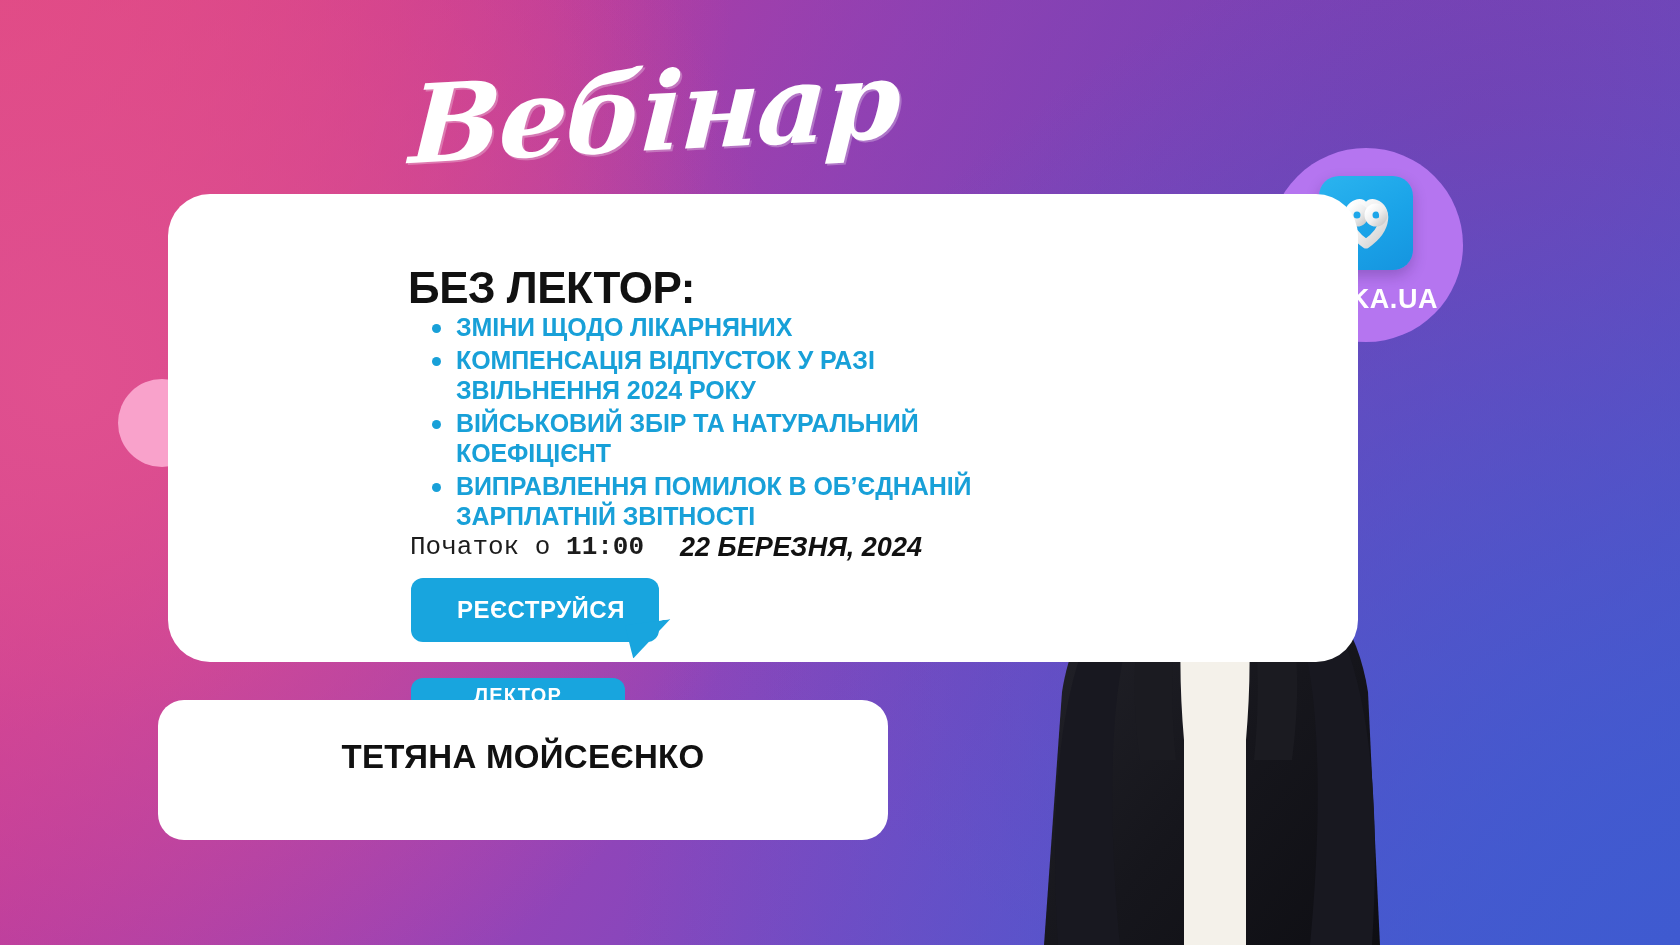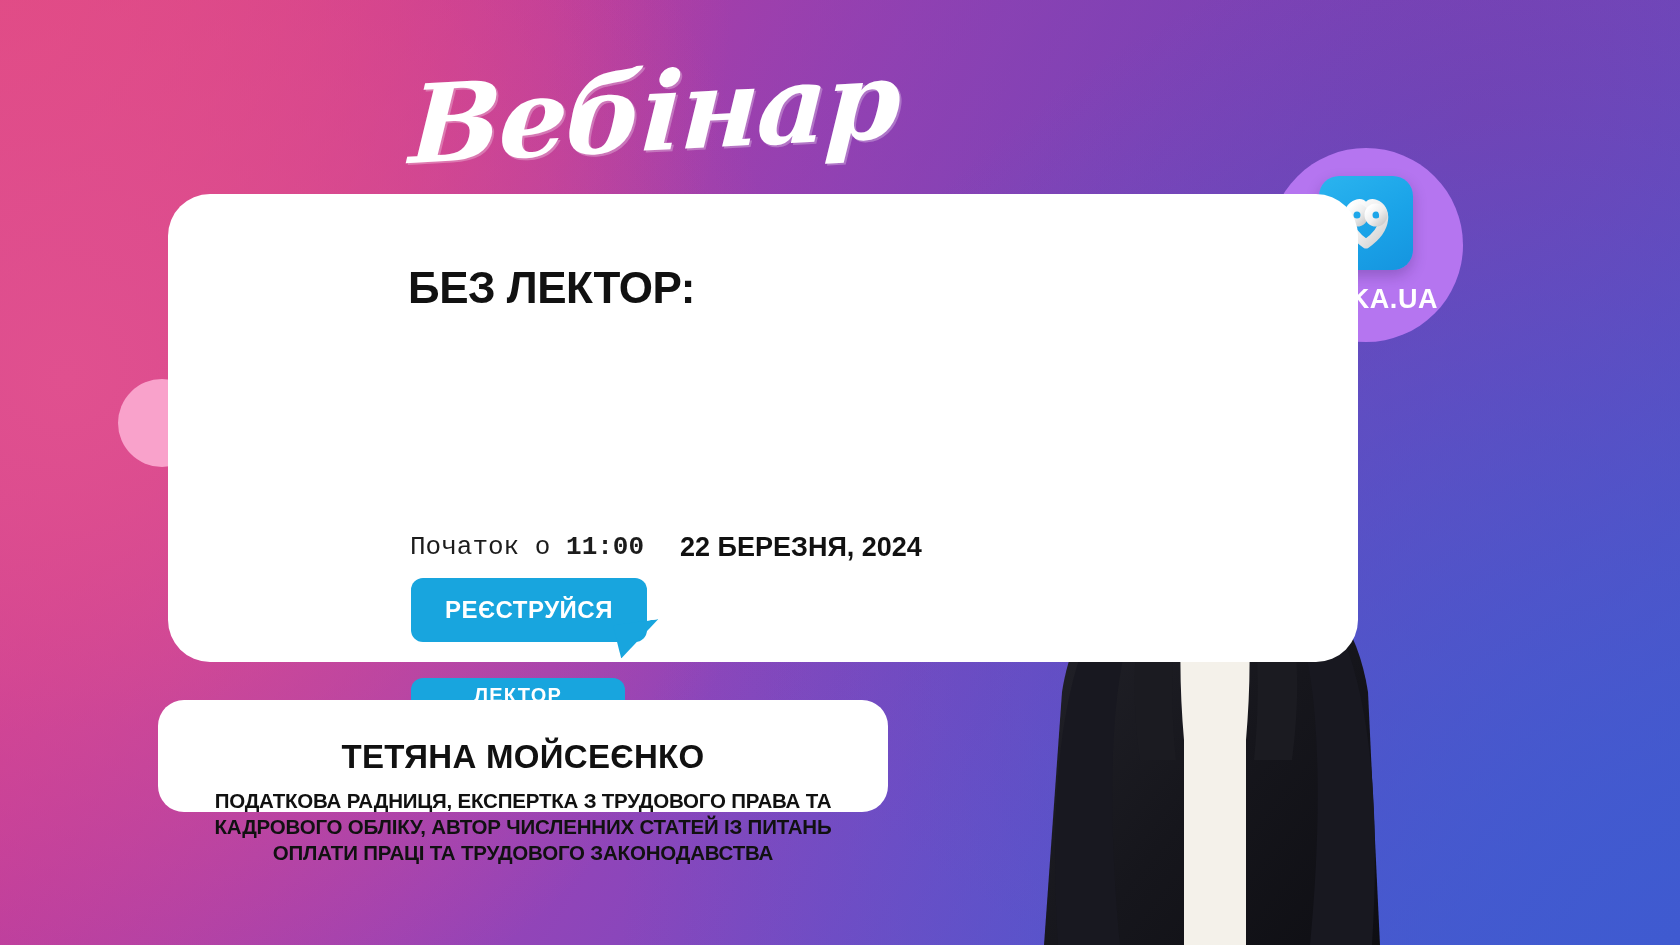--- a/index.html
+++ b/index.html
@@ -134,21 +134,21 @@
   .cta-button {
     position: relative;
     background: #18a5de;
     border: none;
     border-radius: 12px;
     color: #ffffff;
     font-family: inherit;
     font-weight: bold;
     font-size: 24px;
     letter-spacing: .5px;
-    padding: 18px 34px 18px 34px;
+    padding: 18px 34px 18px 46px;
     cursor: pointer;
   }
   .cta-tail {
     position: absolute;
     right: -14px;
     bottom: -14px;
     width: 46px;
     height: 34px;
     background: #18a5de;
     clip-path: polygon(0 0, 100% 0, 8% 100%);
@@ -271,36 +271,37 @@
 
       <path d="M86 400 C58 470 50 580 58 705 L120 705 C108 580 110 468 126 406 Z" fill="#181820"></path>
       <path d="M344 400 C372 470 380 580 372 705 L310 705 C322 580 320 468 304 406 Z" fill="#181820"></path>
     </svg>
   </div>
 
   <div class="main-card" style="left:168px; top:194px; width:1190px; height:468px;"></div>
 
   <div class="card-heading" style="left:408px; top:262px;">БЕЗ ЛЕКТОР:</div>
 
+  <ul class="bullet-list" style="left:428px; top:312px; width:600px;">
+    <li>ЗМІНИ ЩОДО ЛІКАРНЯНИХ</li>
+    <li>КОМПЕНСАЦІЯ ВІДПУСТОК У РАЗІ ЗВІЛЬНЕННЯ 2024 РОКУ</li>
+    <li>ВІЙСЬКОВИЙ ЗБІР ТА НАТУРАЛЬНИЙ КОЕФІЦІЄНТ</li>
+    <li>ВИПРАВЛЕННЯ ПОМИЛОК В ОБ’ЄДНАНІЙ ЗАРПЛАТНІЙ ЗВІТНОСТІ</li>
+  </ul>
 
   <div class="start-time" style="left:410px; top:532px;font-family:Liberation Mono, monospace;">
     <span>Початок о </span><b>11:00</b>
   </div>
 
-  <div class="event-date" style="left:680px; top:532px;">22 БЕРЕЗНЯ, 2024</div>
+  <div class="event-date" style="left:680px; top:532px;font-style:italic;">22 БЕРЕЗНЯ, 2024</div>
 
   <div class="cta-wrap" style="left:411px; top:578px;">
     <button class="cta-button">РЕЄСТРУЙСЯ</button>
     <div class="cta-tail"></div>
   </div>
 
   <div class="lecturer-badge" style="left:411px; top:678px; width:214px; height:34px;text-decoration:underline;">ЛЕКТОР</div>
 
-  <div class="lecturer-card" style="left:158px; top:700px; width:730px; height:112px;">
+  <div class="lecturer-card" style="left:158px; top:700px; width:730px; height:140px;">
     <div class="lecturer-name">ТЕТЯНА МОЙСЕЄНКО</div>
-    <div class="lecturer-bio">
-      <div>ПОДАТКОВА РАДНИЦЯ, ЕКСПЕРТКА З ТРУДОВОГО ПРАВА ТА</div>
-      <div>КАДРОВОГО ОБЛІКУ, АВТОР ЧИСЛЕННИХ СТАТЕЙ ІЗ ПИТАНЬ</div>
-      <div>ОПЛАТИ ПРАЦІ ТА ТРУДОВОГО ЗАКОНОДАВСТВА</div>
-    </div>
   </div>
 
 </div>
 
 </body></html>

